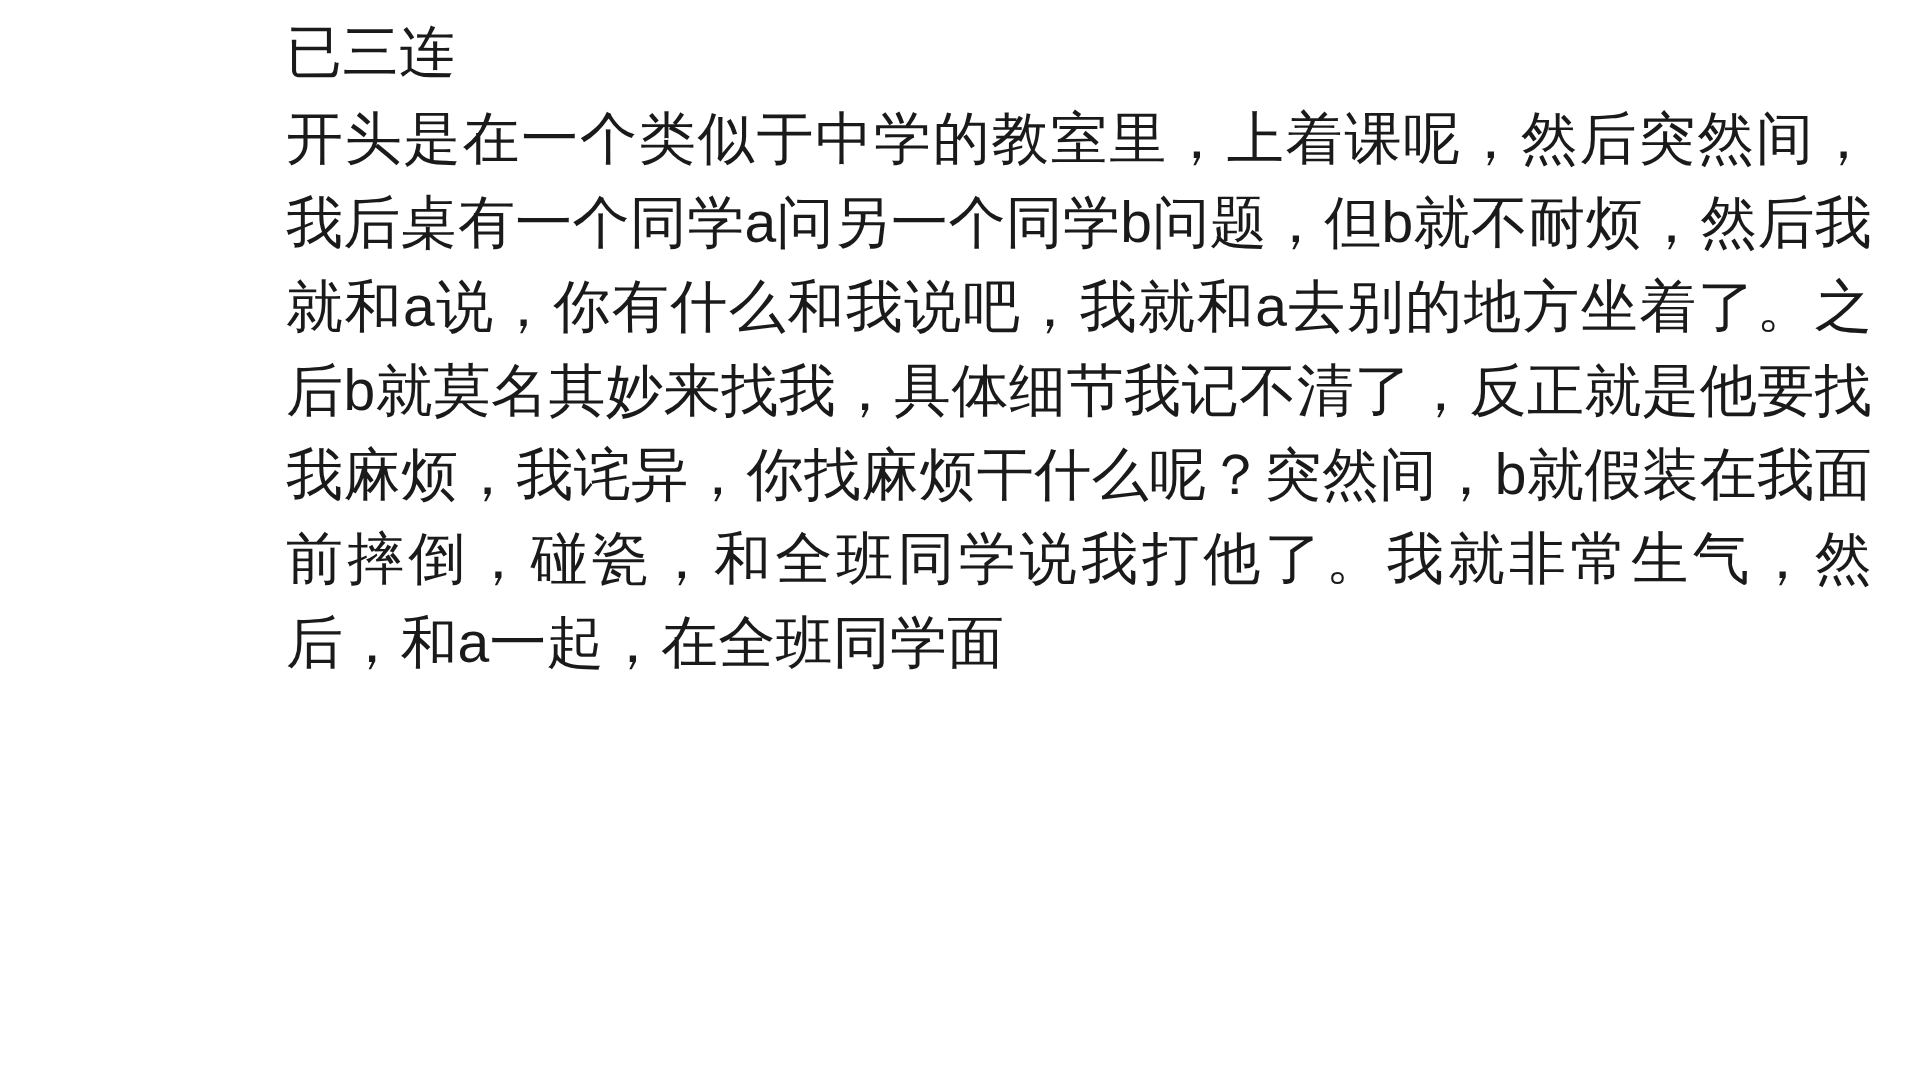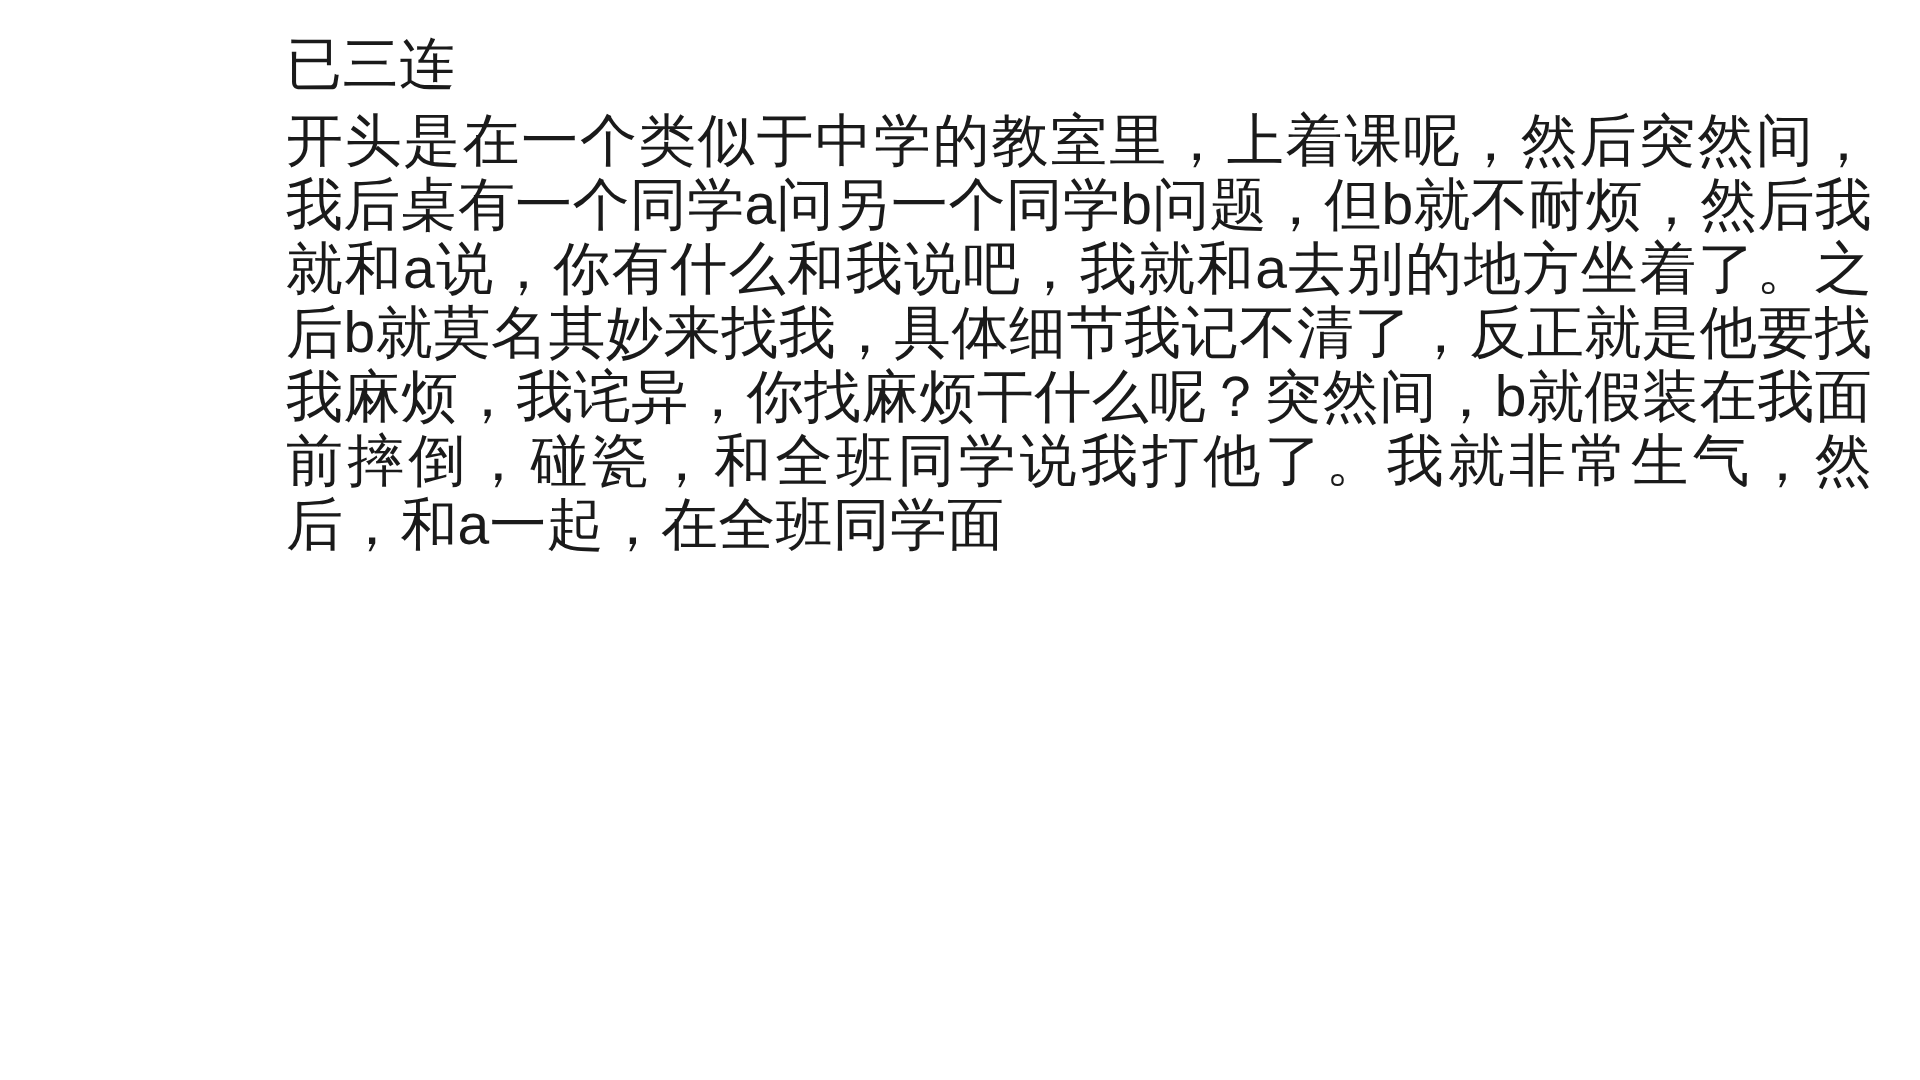--- a/index.html
+++ b/index.html
@@ -40,26 +40,26 @@
     overflow: hidden;
   }
 
   .heading-line {
     font-size: 56px;
     line-height: 88px;
     font-weight: 400;
     letter-spacing: 0.5px;
     color: #1a1a1a;
     white-space: nowrap;
-    padding-top: 20px;
+    padding-top: 8px;
   }
 
   .body-block {
     font-size: 57px;
-    line-height: 64px;
+    line-height: 84px;
     font-weight: 400;
     letter-spacing: 0.2px;
     color: #1a1a1a;
     text-align: justify;
     text-justify: inter-character;
     width: 1586px;
     word-break: break-all;
   }
 
   .body-block p {

